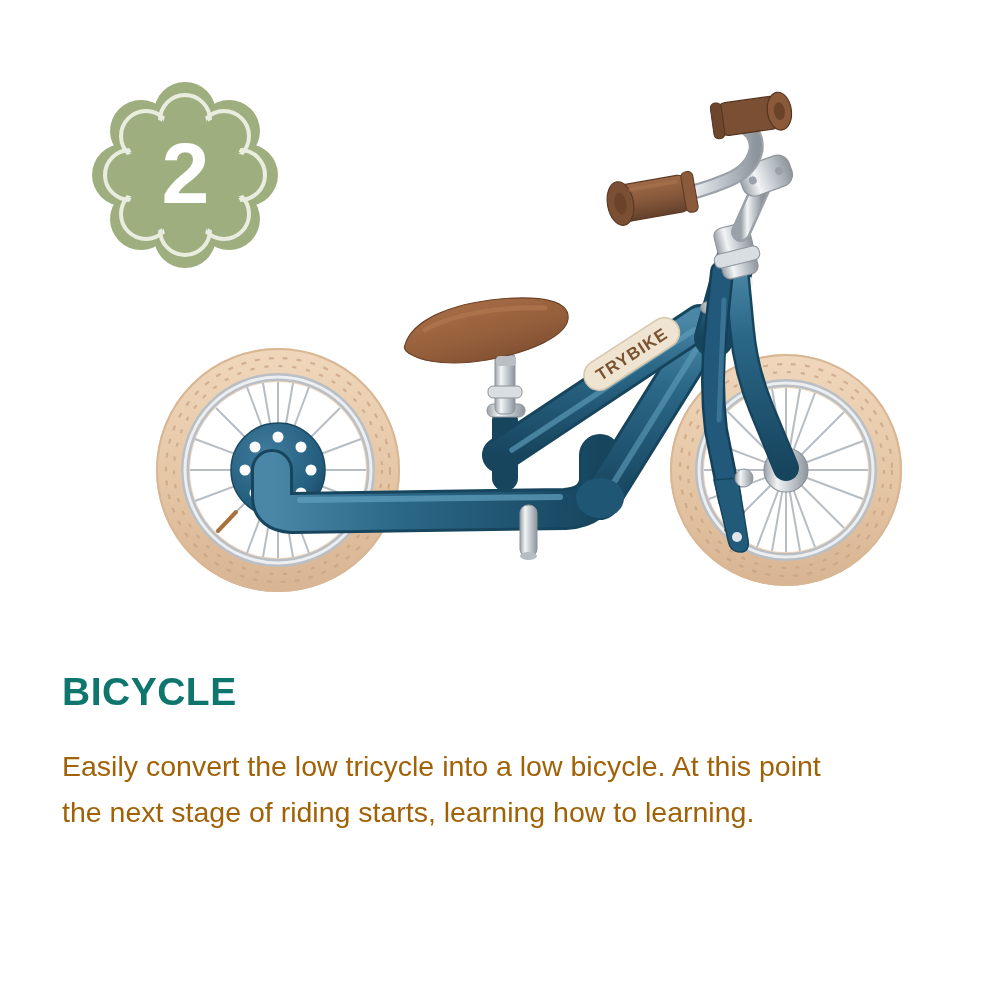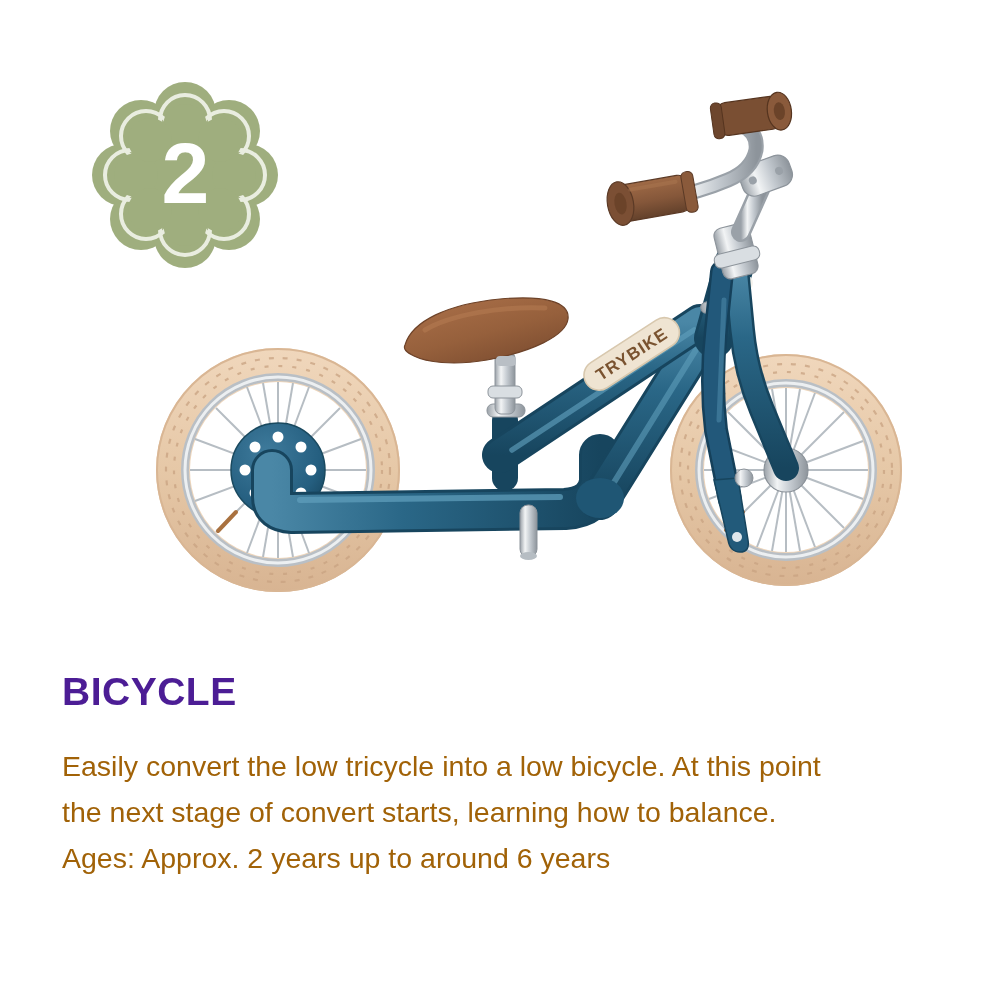--- a/index.html
+++ b/index.html
@@ -67,21 +67,21 @@
 
   
   .text-block {
     position: absolute;
     left: 62px;
     top: 672px;
     width: 900px;
   }
   .section-title {
     margin: 0;
-    color: #4c1d95;
+    color: #0f766e;
     font-family: "Liberation Sans", sans-serif;
     font-weight: bold;
     font-size: 39px;
     letter-spacing: 0.5px;
     line-height: 1.05;
   }
   .body-copy {
     margin: 0;
     padding-top: 30px;
     color: #a16207;
@@ -401,18 +401,17 @@
         </g>
       </g>
     </svg>
     <div class="badge-num">2</div>
   </div>
 
   <div class="text-block">
     <h2 class="section-title">BICYCLE</h2>
     <p class="body-copy">
       <span class="line">Easily convert the low tricycle into a low bicycle. At this point</span>
-      <span class="line">the next stage of convert starts, learning how to balance.</span>
-      <span class="line">Ages: Approx. 2 years up to around 6 years</span>
+      <span class="line">the next stage of riding starts, learning how to learning.</span>
     </p>
   </div>
 
 </div>
 
 </body></html>

